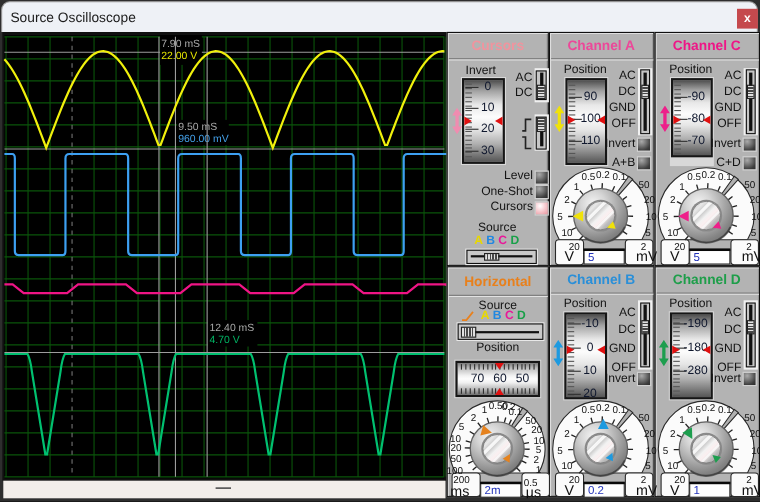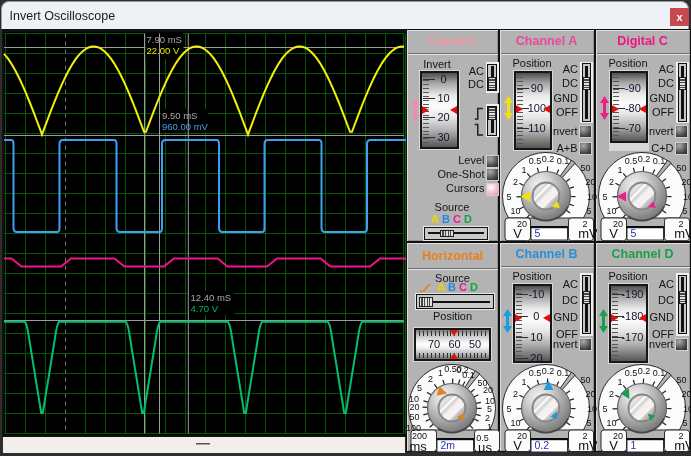--- a/index.html
+++ b/index.html
@@ -17,21 +17,21 @@
         <stop offset="22%" stop-color="#e8e8e8"></stop>
         <stop offset="36%" stop-color="#c2c2c2"></stop>
         <stop offset="50%" stop-color="#f2f2f2"></stop>
         <stop offset="60%" stop-color="#fbeff0"></stop>
         <stop offset="75%" stop-color="#bebebe"></stop>
         <stop offset="100%" stop-color="#969696"></stop>
 </linearGradient>
 </defs>
   </svg>
 <div style="position:absolute;left:1px;top:1px;width:688px;height:28px;background:#eef1f6;border:1px solid #9a9a9a;border-bottom:none;border-radius:8px 8px 0 0;box-sizing:border-box;"></div>
-<div style="position:absolute;left:9.5px;top:8.75px;font:normal 12.5px 'Liberation Sans', sans-serif;color:#1b1b1b;white-space:nowrap;line-height:14.5px;">Invert Oscilloscope</div>
+<div style="position:absolute;left:9.5px;top:8.75px;font:normal 12.5px 'Liberation Sans', sans-serif;color:#1b1b1b;white-space:nowrap;line-height:14.5px;">Source Oscilloscope</div>
 <div style="position:absolute;left:670px;top:8px;width:19px;height:18px;background:#c5494d;"></div>
 <div style="position:absolute;left:670px;top:8px;width:19px;height:18px;font:bold 11px 'Liberation Sans',sans-serif;color:#fff;text-align:center;line-height:18px;">x</div>
 <svg style="position:absolute;left:2px;top:29px" width="404" height="425" viewBox="0 0 404 425">
     <rect x="0" y="0" width="404" height="408" fill="#101010"></rect>
     <rect x="2" y="3" width="400" height="403" fill="#000"></rect>
     <rect x="1" y="408" width="402" height="16" fill="#f2eeea"></rect>
     <rect x="194" y="414" width="14" height="1.5" fill="#555"></rect>
     <path d="M3.5 4.5 V404.5 M23.5 4.5 V404.5 M43.5 4.5 V404.5 M83.5 4.5 V404.5 M103.5 4.5 V404.5 M123.5 4.5 V404.5 M143.5 4.5 V404.5 M163.5 4.5 V404.5 M183.5 4.5 V404.5 M203.5 4.5 V404.5 M223.5 4.5 V404.5 M243.5 4.5 V404.5 M263.5 4.5 V404.5 M283.5 4.5 V404.5 M303.5 4.5 V404.5 M323.5 4.5 V404.5 M343.5 4.5 V404.5 M363.5 4.5 V404.5 M383.5 4.5 V404.5 M403.5 4.5 V404.5 M401.5 4.5 V404.5 M2 4.5 H402 M2 24.5 H402 M2 44.5 H402 M2 64.5 H402 M2 84.5 H402 M2 104.5 H402 M2 124.5 H402 M2 144.5 H402 M2 164.5 H402 M2 184.5 H402 M2 204.5 H402 M2 224.5 H402 M2 244.5 H402 M2 264.5 H402 M2 284.5 H402 M2 304.5 H402 M2 324.5 H402 M2 344.5 H402 M2 364.5 H402 M2 384.5 H402 M2 404.5 H402" stroke="#0a540a" stroke-width="1" fill="none"></path>
     <path d="M63.5 4.5 V404.5" stroke="#747474" stroke-width="1" stroke-dasharray="4,4" fill="none"></path>
     <path d="M2 18.5 H402 M2 106.5 H402 M2 291.5 H402" stroke="#9c9c9c" stroke-width="1" fill="none"></path>
@@ -333,21 +333,21 @@
     <clipPath id="clip546195">
       <circle cx="48" cy="45" r="12.6"></circle>
     </clipPath>
     <g clip-path="url(#clip546195)">
       <line x1="34" y1="51" x2="54" y2="31" stroke="#ffffff" stroke-width="3" opacity="0.85"></line>
       <line x1="42" y1="59" x2="62" y2="39" stroke="#ffffff" stroke-width="2.2" opacity="0.7"></line>
     </g>
     <polygon points="22.6,45.5 32.1,40.6 32.1,50.4" fill="#f0e20a"></polygon>
     <polygon points="53.9,56.0 59.3,50.2 61.7,57.0" fill="#f0e20a"></polygon>
   </svg>
-<div style="position:absolute;left:642.5px;top:34.25px;transform:translateX(-50%);font:bold 12.5px 'Liberation Sans', sans-serif;color:#ee1687;white-space:nowrap;line-height:14.5px;">Digital C</div>
+<div style="position:absolute;left:642.5px;top:34.25px;transform:translateX(-50%);font:bold 12.5px 'Liberation Sans', sans-serif;color:#ee1687;white-space:nowrap;line-height:14.5px;">Channel C</div>
 <div style="position:absolute;left:596.5px;top:52.5px;width:93px;height:1px;background:#6e6e6e;"></div>
 <div style="position:absolute;left:596.5px;top:53.5px;width:93px;height:1px;background:#e2e2e2;"></div>
 <div style="position:absolute;left:628px;top:57.0px;transform:translateX(-50%);font:normal 11px 'Liberation Sans', sans-serif;color:#141414;white-space:nowrap;line-height:13px;">Position</div>
 <div style="position:absolute;left:608.5px;top:70px;width:40.5px;height:80.5px;background:#d8d8d8;"></div>
 <div style="position:absolute;left:609.5px;top:71px;width:38.5px;height:72px;background:linear-gradient(180deg,#4e4e4e 0%,#a2a2a2 13%,#e8e8e8 30%,#fcfcfc 45%,#e6e6e6 60%,#b0b0b0 78%,#6e6e6e 94%,#565656 100%);border:2px solid #161616;box-sizing:border-box;overflow:hidden;">
     <div style="position:absolute;left:1px;top:3.9px;width:6px;height:1px;background:#565656;"></div>
     <div style="position:absolute;left:1px;top:7.7px;width:6px;height:1px;background:#565656;"></div>
     <div style="position:absolute;left:1px;top:11.6px;width:6px;height:1px;background:#565656;"></div>
     <div style="position:absolute;left:1px;top:15.5px;width:6px;height:1px;background:#565656;"></div>
     <div style="position:absolute;left:1px;top:19.4px;width:6px;height:1px;background:#565656;"></div>
@@ -560,21 +560,21 @@
     <div style="position:absolute;left:1px;top:58.1px;width:6px;height:1px;background:#565656;"></div>
     <div style="position:absolute;left:1px;top:61.9px;width:6px;height:1px;background:#565656;"></div>
     <div style="position:absolute;left:1px;top:65.8px;width:6px;height:1px;background:#565656;"></div>
     <div style="position:absolute;left:1px;top:69.7px;width:6px;height:1px;background:#565656;"></div>
     <div style="position:absolute;left:1px;top:73.5px;width:6px;height:1px;background:#565656;"></div>
     <div style="position:absolute;left:1px;top:8.5px;width:12px;height:1px;background:#303030;"></div>
     <div style="position:absolute;left:-8.6px;top:2.5px;width:60px;text-align:center;font:11px 'Liberation Sans',sans-serif;color:#10182e;line-height:13px;">-190</div>
     <div style="position:absolute;left:1px;top:30.0px;width:12px;height:1px;background:#303030;"></div>
     <div style="position:absolute;left:-8.6px;top:24.0px;width:60px;text-align:center;font:11px 'Liberation Sans',sans-serif;color:#10182e;line-height:13px;">-180</div>
     <div style="position:absolute;left:1px;top:51.5px;width:12px;height:1px;background:#303030;"></div>
-    <div style="position:absolute;left:-8.6px;top:45.5px;width:60px;text-align:center;font:11px 'Liberation Sans',sans-serif;color:#10182e;line-height:13px;">-170</div>
+    <div style="position:absolute;left:-8.6px;top:45.5px;width:60px;text-align:center;font:11px 'Liberation Sans',sans-serif;color:#10182e;line-height:13px;">-280</div>
     <div style="position:absolute;left:0px;top:28.0px;width:0;height:0;border-top:4px solid transparent;border-bottom:4px solid transparent;border-left:7px solid #e01010;"></div>
     <div style="position:absolute;left:27.5px;top:28.0px;width:0;height:0;border-top:4px solid transparent;border-bottom:4px solid transparent;border-right:7px solid #e01010;"></div>
   </div>
 <svg style="position:absolute;left:599.0px;top:308.5px" width="9" height="24" viewBox="0 0 9 24">
     <path d="M4.5 0 L9 7 L6 7 L6 17 L9 17 L4.5 24 L0 17 L3 17 L3 7 L0 7 Z" fill="#1d9e4e"></path>
   </svg>
 <div style="position:absolute;left:554px;top:277.5px;width:120px;text-align:right;font:normal 11px 'Liberation Sans', sans-serif;color:#141414;white-space:nowrap;line-height:13px;">AC</div>
 <div style="position:absolute;left:554px;top:294.0px;width:120px;text-align:right;font:normal 11px 'Liberation Sans', sans-serif;color:#141414;white-space:nowrap;line-height:13px;">DC</div>
 <div style="position:absolute;left:554px;top:310.8px;width:120px;text-align:right;font:normal 11px 'Liberation Sans', sans-serif;color:#141414;white-space:nowrap;line-height:13px;">GND</div>
 <div style="position:absolute;left:554px;top:327.5px;width:120px;text-align:right;font:normal 11px 'Liberation Sans', sans-serif;color:#141414;white-space:nowrap;line-height:13px;">OFF</div>

